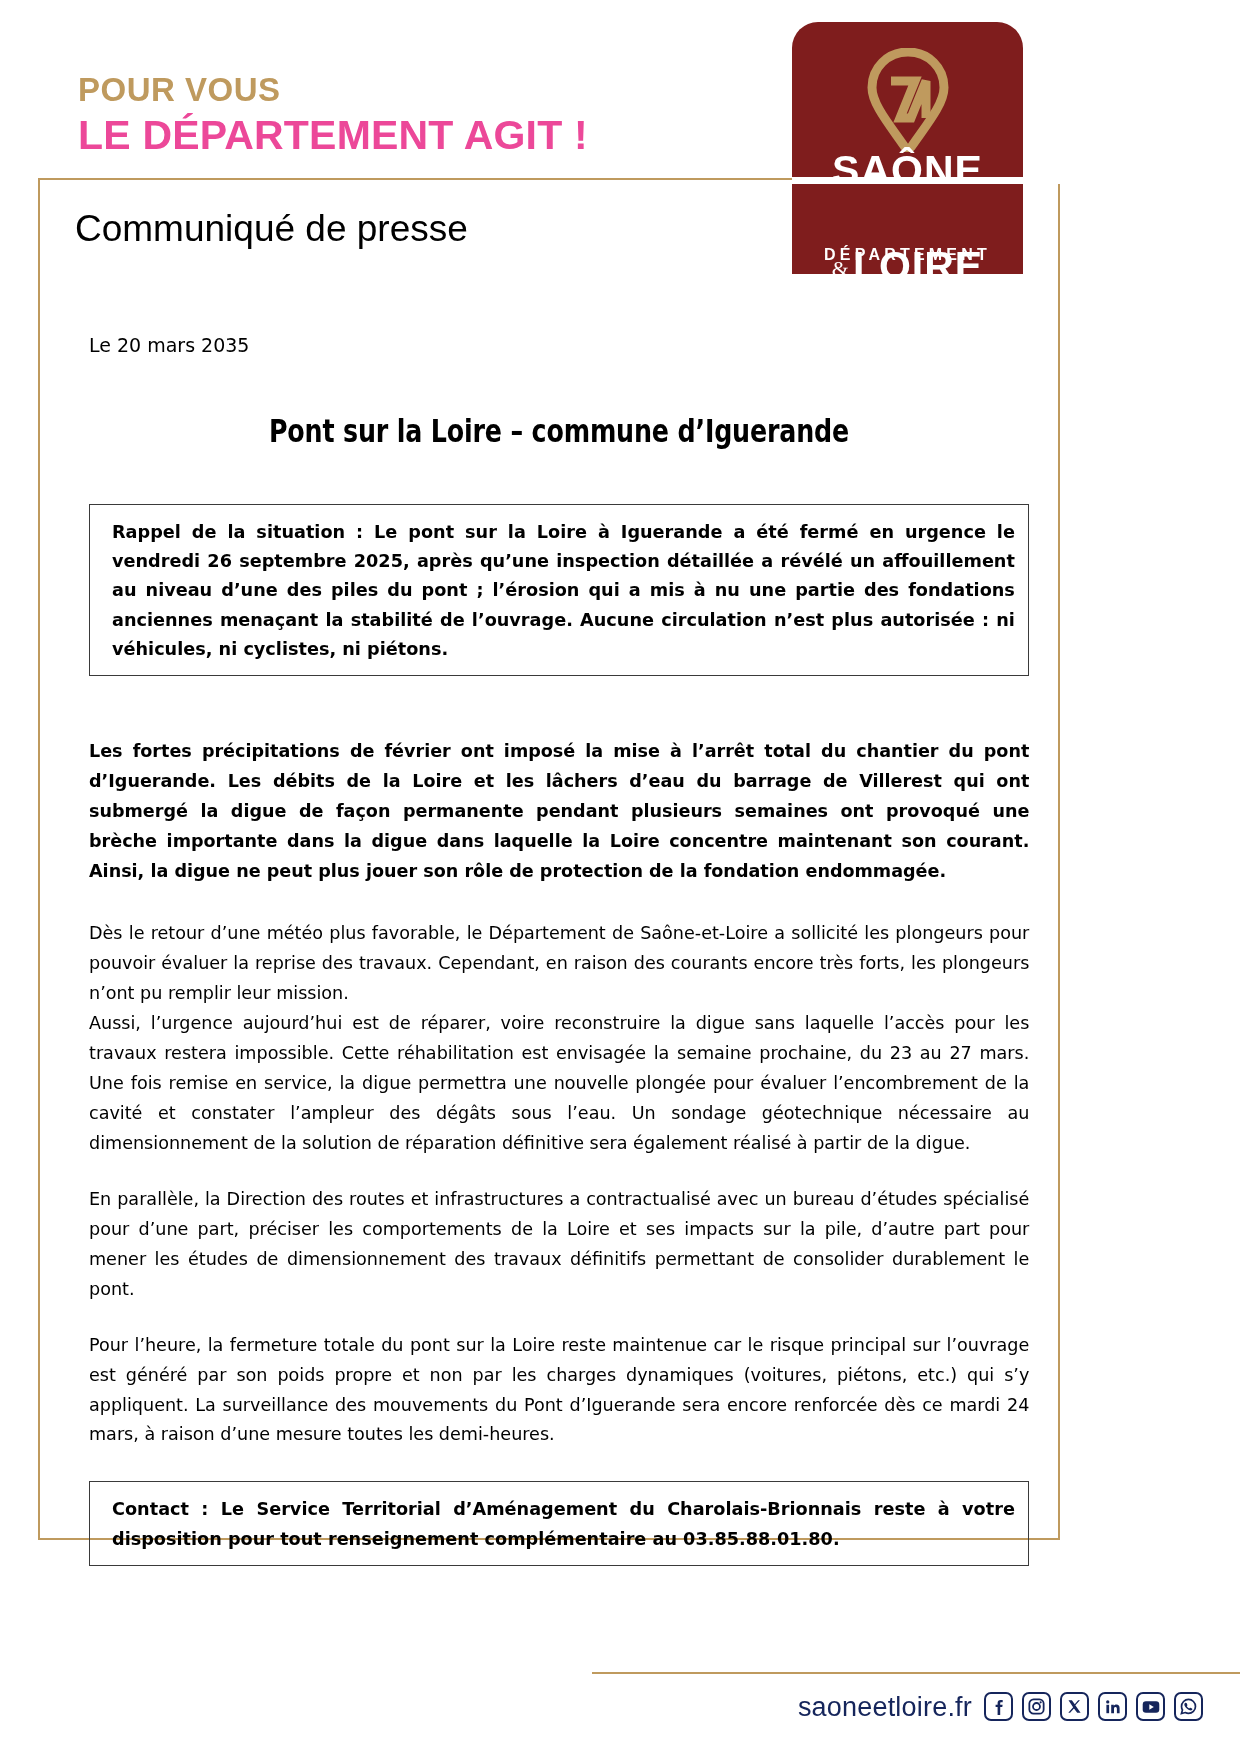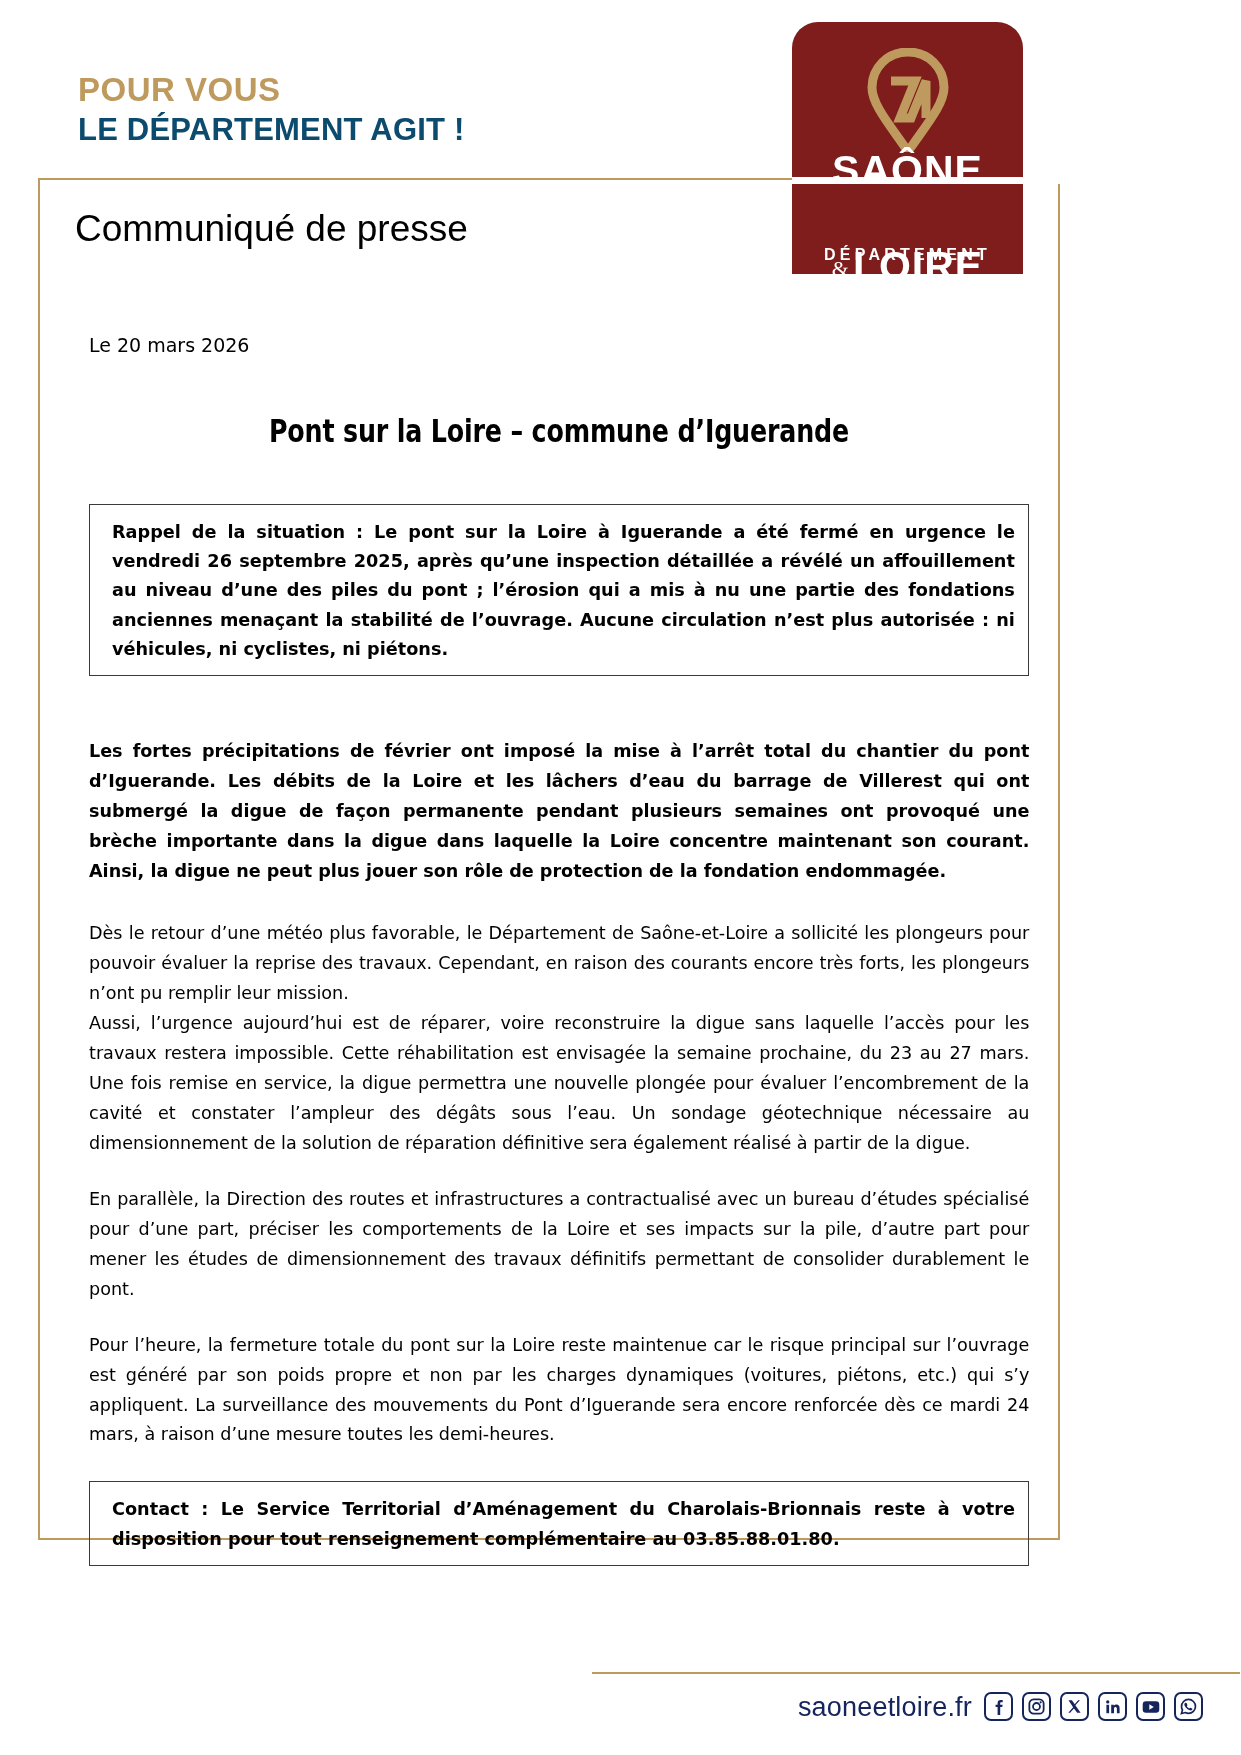--- a/index.html
+++ b/index.html
@@ -31,24 +31,24 @@
   }
   .slogan-top {
     font-size: 33px;
     font-weight: 700;
     letter-spacing: 0.5px;
     color: #bf9a5e;
     line-height: 1.1;
     font-family: "Liberation Sans", sans-serif;
   }
   .slogan-bottom {
-    font-size: 31px;
+    font-size: 41px;
     font-weight: 700;
     letter-spacing: 0.2px;
-    color: #0c4a6e;
+    color: #ec4899;
     line-height: 1.15;
     margin-top: 4px;
     font-family: "Liberation Sans", sans-serif;
   }
 
   
   .logo-block {
     position: absolute;
     left: 792px;
     top: 22px;
@@ -277,21 +277,21 @@
 </div>
 
 <div class="frame">
   <div class="frame-notch"></div>
 </div>
 
 <div class="doc-title">Communiqué de presse</div>
 
 <div class="content">
 
-  <div class="date-line">Le 20 mars 2026</div>
+  <div class="date-line">Le 20 mars 2035</div>
 
   <div class="headline">Pont sur la Loire – commune d’Iguerande</div>
 
   <div class="callout">
     <div class="callout-narrow">Rappel de la situation : Le pont sur la Loire à Iguerande a été fermé en urgence le vendredi 26 septembre 2025, après qu’une inspection détaillée a révélé un affouillement au niveau d’une des piles du pont ; l’érosion qui a mis à nu une partie des fondations anciennes menaçant la stabilité de l’ouvrage. Aucune circulation n’est plus autorisée : ni véhicules, ni cyclistes, ni piétons.</div>
   </div>
 
   <div class="gap-lg"></div>
 
   <p class="para bold narrow">Les fortes précipitations de février ont imposé la mise à l’arrêt total du chantier du pont d’Iguerande. Les débits de la Loire et les lâchers d’eau du barrage de Villerest qui ont submergé la digue de façon permanente pendant plusieurs semaines ont provoqué une brèche importante dans la digue dans laquelle la Loire concentre maintenant son courant. Ainsi, la digue ne peut plus jouer son rôle de protection de la fondation endommagée.</p>

